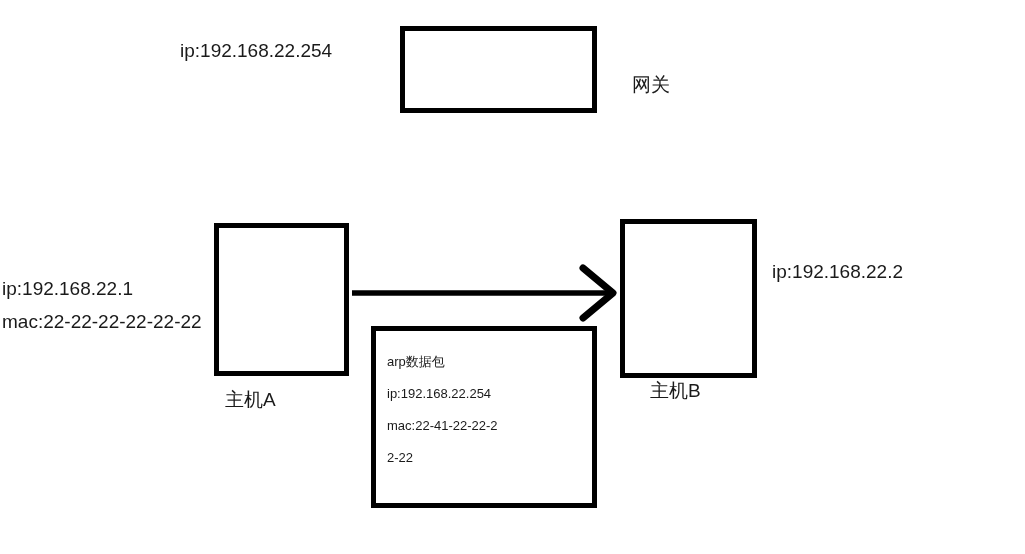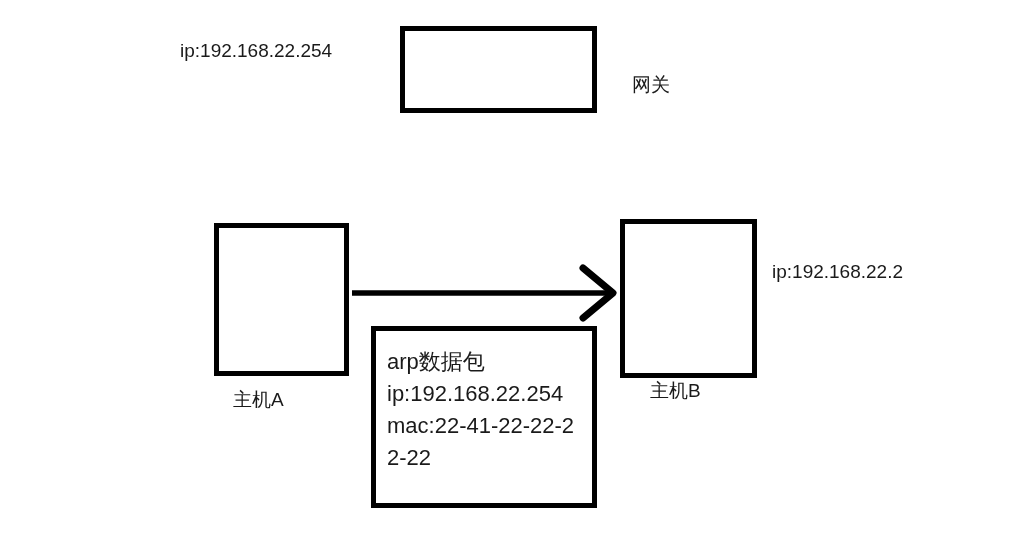--- a/index.html
+++ b/index.html
@@ -31,28 +31,28 @@
     color: var(--text);
   }
   .gw-box    { left: 400px; top: 26px;  width: 197px; height: 87px;  }
   .hostA-box { left: 214px; top: 223px; width: 135px; height: 153px; }
   .hostB-box { left: 620px; top: 219px; width: 137px; height: 159px; }
   .arp-box   { left: 371px; top: 326px; width: 226px; height: 182px; }
 
   .gw-info    { left: 180px; top: 34px;  }
   .gw-label   { left: 632px; top: 68px;  }
   .hostA-info { left: 2px;   top: 272px; }
-  .hostA-label{ left: 225px; top: 383px; margin-left: 8px; }
+  .hostA-label{ left: 225px; top: 383px; }
   .hostB-info { left: 772px; top: 255px; text-align: right; }
   .hostB-label{ left: 650px; top: 374px; }
 
   .arp-text {
     position: absolute;
     left: 387px; top: 346px;
-    font-size: 22px;
+    font-size: 13px;
     line-height: 32px;
     white-space: nowrap;
     color: var(--text);
   }
   .arrow-svg {
     position: absolute;
     left: 345px; top: 258px;
     width: 285px; height: 70px;
     color: var(--stroke);
   }
@@ -61,20 +61,24 @@
 <body>
 
 <div class="canvas">
 
   <div class="textblock gw-info">
     <div>ip:192.168.22.254</div>
   </div>
   <div class="box gw-box"></div>
   <div class="textblock gw-label">网关</div>
 
+  <div class="textblock hostA-info">
+    <div>ip:192.168.22.1</div>
+    <div>mac:22-22-22-22-22-22</div>
+  </div>
   <div class="box hostA-box"></div>
   <div class="textblock hostA-label">主机A</div>
 
   <svg class="arrow-svg" viewBox="0 0 285 70" aria-hidden="true">
     <line x1="7" y1="35" x2="264" y2="35" stroke="currentColor" stroke-width="5.5"></line>
     <polyline points="238,10 268,35 238,60" fill="none" stroke="currentColor" stroke-width="7" stroke-linecap="round" stroke-linejoin="round"></polyline>
   </svg>
 
   <div class="box hostB-box"></div>
   <div class="textblock hostB-label">主机B</div>

